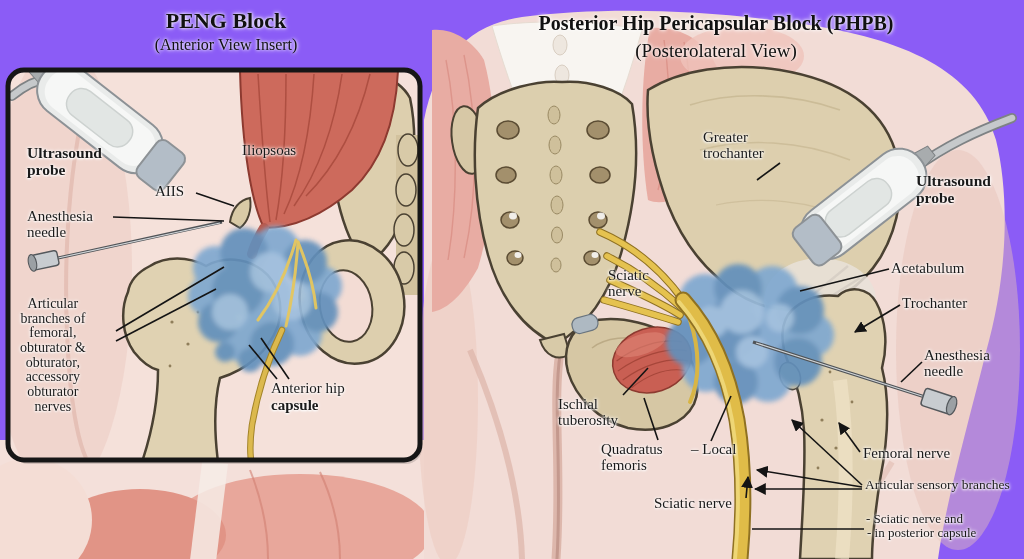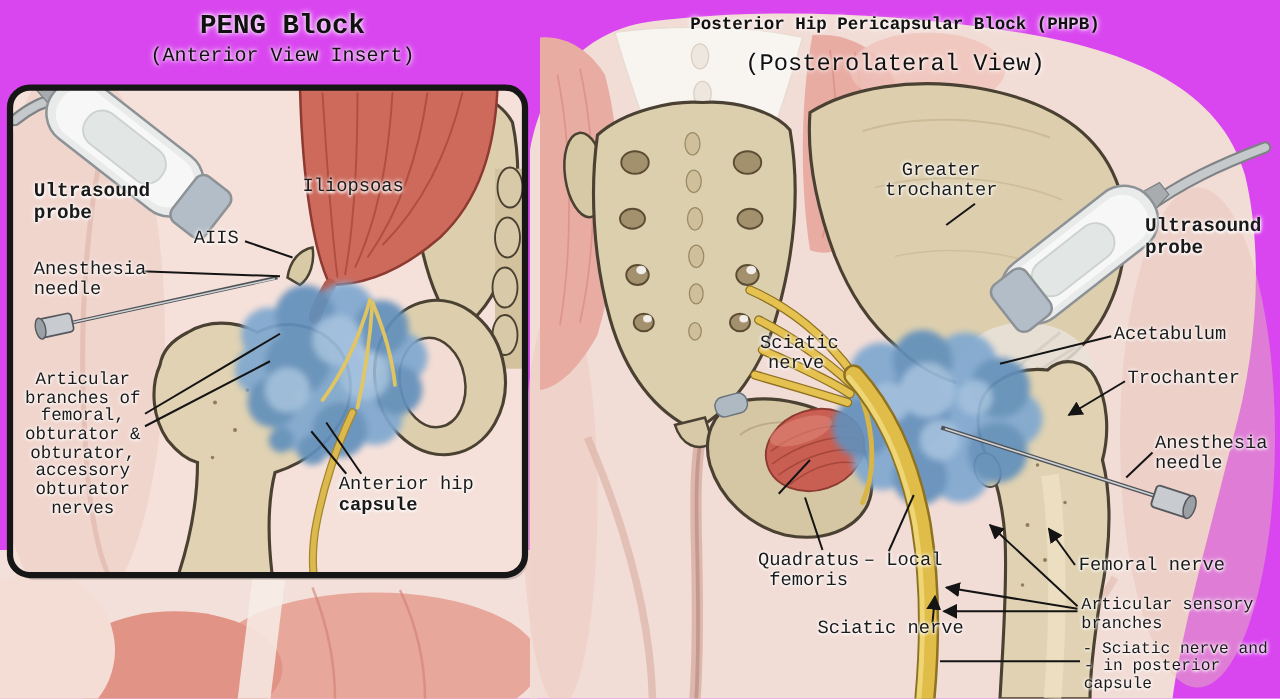--- a/index.html
+++ b/index.html
@@ -1,27 +1,27 @@
 <!DOCTYPE html>
 <html><head>
 <meta charset="utf-8">
 <style>
   html,body{margin:0;padding:0;background:#ffffff;}
   .stage{
     position:relative;width:1024px;height:559px;overflow:hidden;
-    background:#d946ef;font-family:Liberation Mono, monospace;
+    background:#8b5cf6;font-family:Liberation Serif, serif;
   }
   .art{position:absolute;left:0;top:0;}
   .lbl{
     position:absolute;color:#1a1a1a;font-size:15px;line-height:1.08;
     white-space:pre-line;
     text-shadow:0 0 4px #fff,0 0 3px #fff,0 1px 2px #fff;
   }
   .b{font-weight:bold;}
-  .c{text-align:center;}
+  .c{text-align:left;}
   .sm{font-size:13.5px;}
   .xs{font-size:13px;}
   .tight{font-size:14px;line-height:1.05;text-align:center;}
   .title{
     position:absolute;color:#111;text-align:center;white-space:pre-line;
     text-shadow:0 0 5px #fff,0 0 3px #fff;
   }
   .t-main{font-size:22px;font-weight:bold;}
   .t-sub{font-size:16px;}
 </style>
@@ -363,21 +363,21 @@
       <line x1="860" y1="452" x2="839" y2="423" marker-end="url(#arr)"></line>
       <line x1="862" y1="485" x2="792" y2="420" marker-end="url(#arr)"></line>
       <line x1="862" y1="487" x2="757" y2="470" marker-end="url(#arr)"></line>
       <line x1="862" y1="489" x2="755" y2="489" marker-end="url(#arr)"></line>
       <line x1="864" y1="529" x2="752" y2="529"></line>
     </g>
   </svg>
 
   <div class="title t-main" style="left:96px;top:8px;width:260px;">PENG Block</div>
   <div class="title t-sub" style="left:96px;top:36px;width:260px;">(Anterior View Insert)</div>
-  <div class="title t-main" style="left:486px;top:12px;width:460px;font-size:14px;">Posterior Hip Pericapsular Block (PHPB)</div>
+  <div class="title t-main" style="left:486px;top:12px;width:460px;font-size:20px;">Posterior Hip Pericapsular Block (PHPB)</div>
   <div class="title t-sub" style="left:486px;top:40px;width:460px;font-size:19px;">(Posterolateral View)</div>
 
   <div class="lbl b" style="left:27px;top:145px;font-size:15.5px;">Ultrasound
 probe</div>
   <div class="lbl" style="left:242px;top:142px;">Iliopsoas</div>
   <div class="lbl" style="left:155px;top:183px;">AIIS</div>
   <div class="lbl" style="left:27px;top:208px;">Anesthesia
 needle</div>
   <div class="lbl tight" style="left:20px;top:297px;">Articular
 branches of
@@ -393,20 +393,22 @@
   <div class="lbl c" style="left:703px;top:129px;width:100px;">Greater
 trochanter</div>
   <div class="lbl b" style="left:916px;top:173px;font-size:15.5px;">Ultrasound
 probe</div>
   <div class="lbl c" style="left:608px;top:267px;width:58px;">Sciatic
 nerve</div>
   <div class="lbl" style="left:891px;top:260px;">Acetabulum</div>
   <div class="lbl" style="left:902px;top:295px;">Trochanter</div>
   <div class="lbl" style="left:924px;top:347px;">Anesthesia
 needle</div>
+  <div class="lbl c" style="left:558px;top:396px;width:82px;">Ischial
+tuberosity</div>
   <div class="lbl c" style="left:601px;top:441px;width:92px;">Quadratus
 femoris</div>
   <div class="lbl" style="left:691px;top:441px;">– Local</div>
   <div class="lbl" style="left:654px;top:495px;">Sciatic nerve</div>
   <div class="lbl" style="left:863px;top:445px;">Femoral nerve</div>
   <div class="lbl sm" style="left:865px;top:478px;">Articular sensory branches</div>
   <div class="lbl xs" style="left:867px;top:493px;margin-top:33px;">- in posterior capsule</div>
   <div class="lbl xs" style="left:866px;top:512px;">- Sciatic nerve and</div>
 
 </div>

